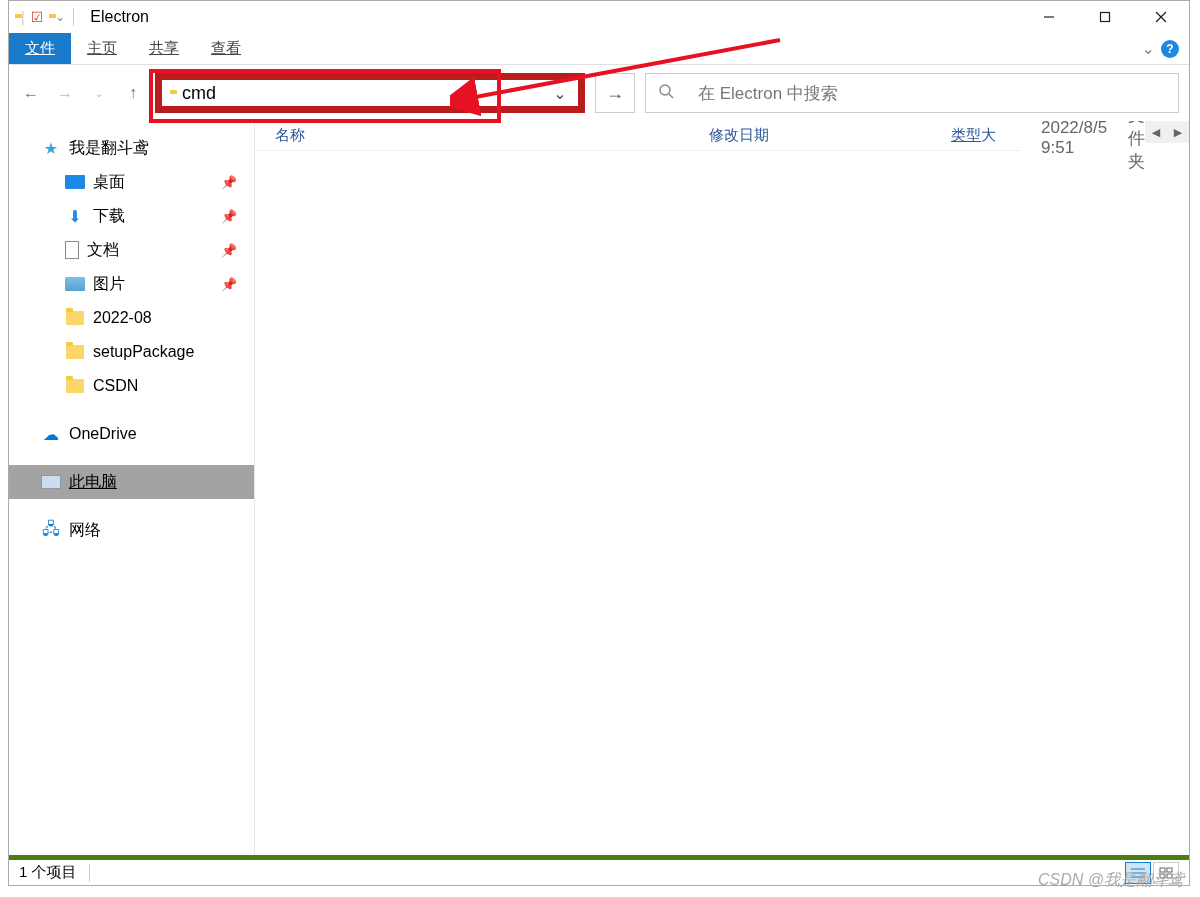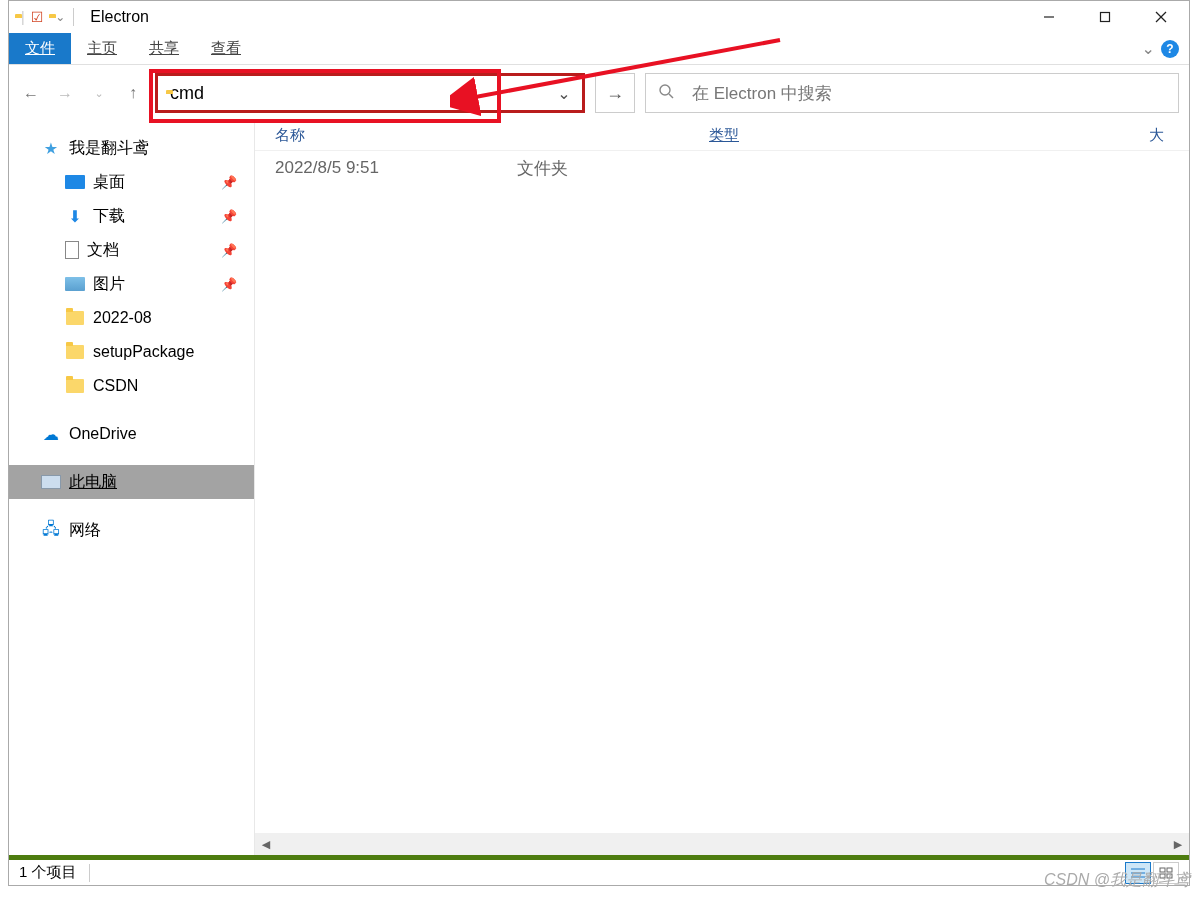--- a/index.html
+++ b/index.html
@@ -20,39 +20,39 @@
   .ribbon-tabs .spacer { flex: 1; }
   .ribbon-tabs .help-area { display: flex; align-items: center; gap: 6px; padding-right: 10px; }
   .help-dot { width: 18px; height: 18px; border-radius: 50%; background: #1e88e5; color: #fff; font-size: 12px; display: flex; align-items: center; justify-content: center; font-weight: bold; }
 
   .nav-row { height: 56px; display: flex; align-items: center; padding: 0 10px; gap: 10px; }
   .nav-arrows { display: flex; align-items: center; gap: 10px; }
   .nav-arrows .arrow { width: 24px; height: 24px; display: flex; align-items: center; justify-content: center; color: #777; }
   .nav-arrows .arrow.disabled { color: #bbb; }
 
   .address-wrap { position: relative; flex: 0 0 430px; }
-  .addressbar { height: 40px; border: 3px solid #b91c1c; display: flex; align-items: center; padding: 0 8px; gap: 4px; position: relative; width: 430px; }
+  .addressbar { height: 40px; border: 7px solid #b91c1c; display: flex; align-items: center; padding: 0 8px; gap: 12px; position: relative; width: 430px; }
   .addressbar input { flex: 1; border: none; outline: none; font-size: 18px; }
   .addr-chevron { width: 20px; text-align: center; color: #555; }
   .red-box { position: absolute; left: -6px; top: -4px; width: 352px; height: 54px; border: 4px solid #e81123; pointer-events: none; }
 
   .refresh-box { width: 40px; height: 40px; border: 1px solid #ccc; display: flex; align-items: center; justify-content: center; color: #555; font-size: 18px; }
 
-  .searchbox { flex: 1; height: 40px; border: 1px solid #ccc; display: flex; align-items: center; padding: 0 12px; gap: 18px; color: #777; font-size: 17px; }
+  .searchbox { flex: 1; height: 40px; border: 1px solid #ccc; display: flex; align-items: center; padding: 0 12px; gap: 24px; color: #777; font-size: 17px; }
 
   .body { flex: 1; display: flex; min-height: 0; }
   .sidebar { width: 246px; border-right: 1px solid #e8e8e8; padding-top: 10px; font-size: 16px; overflow: hidden; }
   .tree-item { display: flex; align-items: center; height: 34px; padding-left: 40px; gap: 8px; white-space: nowrap; }
   .tree-item.top { padding-left: 32px; font-weight: normal; }
   .tree-item.selected { background: #a3a3a3; text-decoration: underline; }
   .tree-item .icon { width: 20px; height: 20px; display: flex; align-items: center; justify-content: center; }
   .tree-item .pin { margin-left: auto; margin-right: 16px; color: #999; font-size: 13px; }
   .tree-gap { height: 14px; }
 
-  .main { flex: 1; display: flex; flex-direction: column; min-width: 0; }
+  .main { flex: 1; display: flex; flex-direction: row; min-width: 0; }
   .columns { height: 30px; display: flex; align-items: center; font-size: 15px; color: #2b5797; padding-left: 20px; border-bottom: 1px solid #f0f0f0; }
   .col-name { width: 434px; }
   .col-date { width: 242px; }
   .col-type { flex: 1; text-decoration: underline; }
   .col-size { width: 40px; white-space: nowrap; }
 
   .files { flex: 1; overflow: hidden; }
   .file-row { height: 34px; display: flex; align-items: center; padding-left: 20px; font-size: 17px; }
   .file-row .fname { display: flex; align-items: center; gap: 10px; width: 434px; }
   .file-row .fdate { width: 242px; color: #666; }
@@ -67,21 +67,21 @@
   .statusbar .spacer { flex: 1; }
   .view-icons { display: flex; gap: 2px; }
   .view-icons .vi { width: 26px; height: 22px; border: 1px solid #ccc; display: flex; align-items: center; justify-content: center; font-size: 12px; }
   .view-icons .vi.active { background: #cde6f7; border-color: #1979ca; }
 
   .folder-icon { width: 18px; height: 14px; background: #fbd76a; border-radius: 1px; position: relative; }
   .folder-icon::before { content: ""; position: absolute; top: -3px; left: 0; width: 7px; height: 4px; background: #f7c846; border-radius: 1px 1px 0 0; }
 
   .arrow-annotation { position: absolute; left: 450px; top: 36px; pointer-events: none; }
 
-  .watermark { position: absolute; right: 10px; bottom: 6px; color: #aaa; font-size: 16px; font-style: italic; }
+  .watermark { position: absolute; right: 16px; bottom: 6px; color: #aaa; font-size: 16px; font-style: italic; }
 </style>
 </head>
 <body>
 
 <div class="window">
 
   <div class="titlebar">
     <div class="qat">
       <span class="icon"><span class="folder-icon"></span></span>
       <span style="color:#ccc">|</span>
@@ -214,20 +214,21 @@
       <div class="tree-gap"></div>
       <div class="tree-item top">
         <span class="icon" style="color:#0078d4">🖧</span>
         <span>网络</span>
       </div>
     </div>
 
     <div class="main">
       <div class="columns">
         <div class="col-name">名称</div>
+        <div class="col-date">修改日期</div>
         <div class="col-type">类型</div>
         <div class="col-size">大</div>
       </div>
 
       <div class="files">
         <div class="file-row">
           <div class="fdate">2022/8/5 9:51</div>
           <div class="ftype">文件夹</div>
         </div>
       </div>

